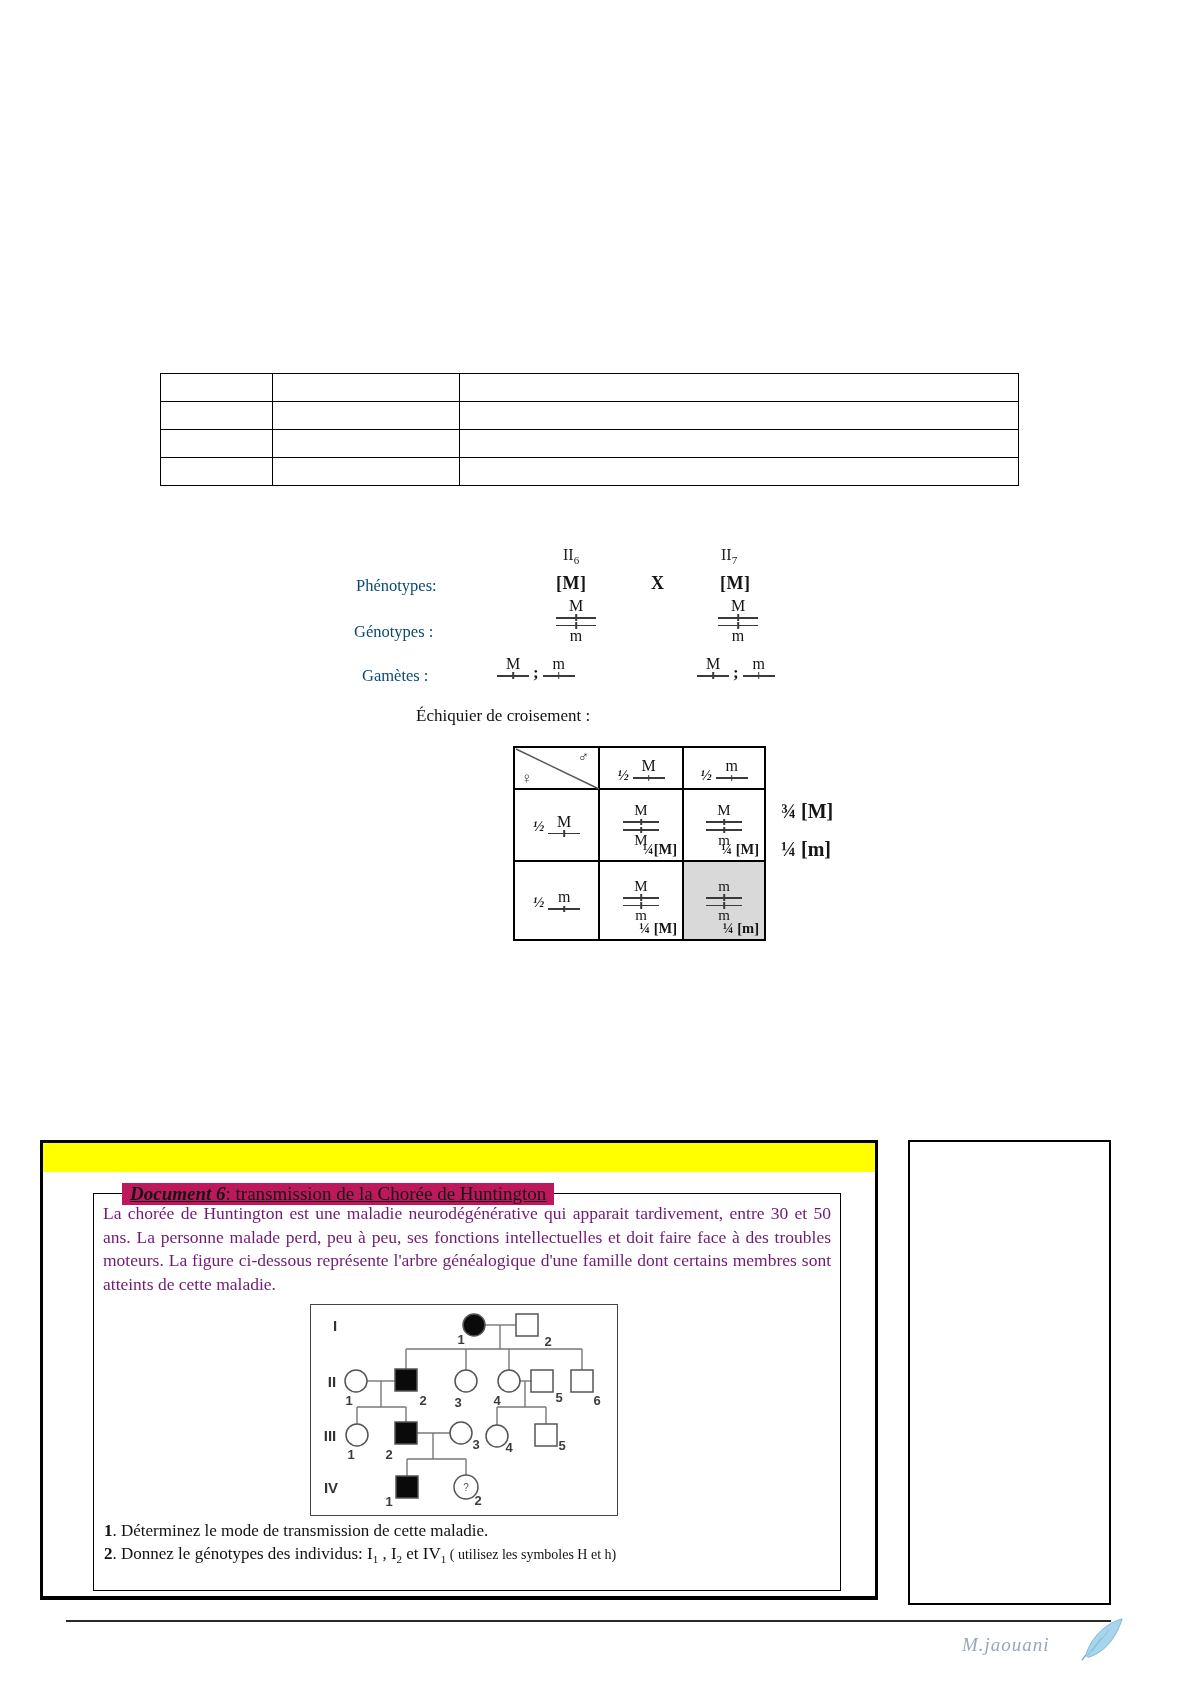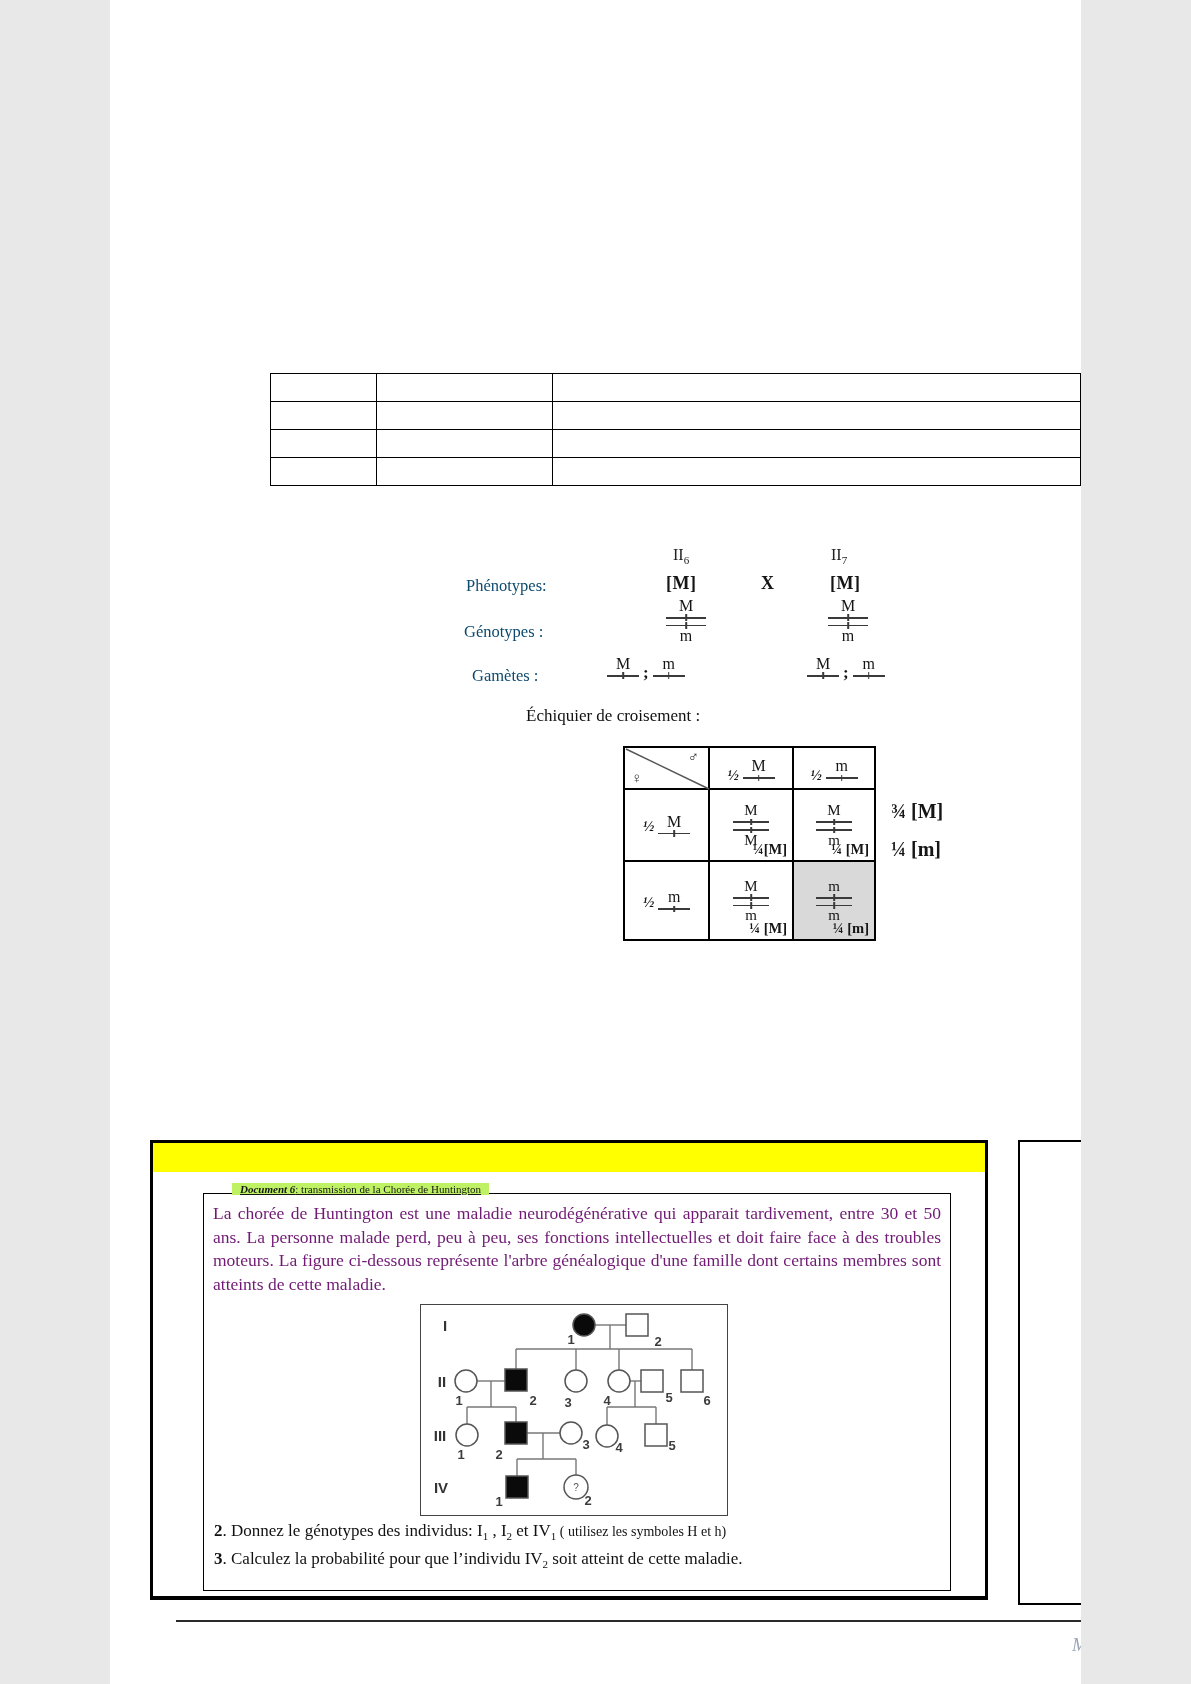--- a/index.html
+++ b/index.html
@@ -1,17 +1,17 @@
 <!DOCTYPE html>
 <html><head>
 <meta charset="utf-8">
 <style>
   html,body{margin:0;padding:0;background:#e8e8e8;}
   .page{
-    position:relative;width:971px;height:1684px;margin:0 auto;background:#ffffff;
+    position:relative;width:1191px;height:1684px;margin:0 auto;background:#ffffff;
     font-family:"Liberation Serif","DejaVu Serif",serif;color:#151515;overflow:hidden;
   }
   
   .answer-table{position:absolute;left:160px;top:373px;border-collapse:collapse;}
   .answer-table td{border:1.6px solid #000;height:27px;padding:0;}
   .answer-table .c1{width:111px}.answer-table .c2{width:186px}.answer-table .c3{width:558px}
 
   
   .lbl{position:absolute;font-size:16.5px;color:#0c4a6e;}
   .pid{position:absolute;font-size:16px;color:#222;}
@@ -45,21 +45,21 @@
   .diag-f{position:absolute;left:6px;bottom:1px;font-size:15px;color:#333;}
   .diag-m{position:absolute;right:9px;top:1px;font-size:15px;color:#333;}
   .total{position:absolute;font-size:20px;font-weight:bold;}
 
   
   .left-box{position:absolute;left:40px;top:1140px;width:838px;height:460px;
     border:3px solid #000;border-bottom-width:4px;box-sizing:border-box;background:#fff;}
   .yellow-bar{width:100%;height:29px;background:#ffff00;}
   .doc-fieldset{position:absolute;left:50px;top:50px;width:748px;height:398px;
     border:1.8px solid #000;box-sizing:border-box;}
-  .legend{position:absolute;top:-11px;left:28px;background:#bef264;padding:0 8px;font-size:11px;white-space:nowrap;}
+  .legend{position:absolute;top:-11px;left:28px;background:#be185d;padding:0 8px;font-size:19px;white-space:nowrap;}
   .legend .t1{font-weight:bold;font-style:italic;text-decoration:underline;}
   .legend .t2{text-decoration:underline;}
   .doc-par{position:absolute;left:9px;top:8px;width:728px;font-size:17.5px;line-height:23.5px;
     text-align:justify;margin:0;color:#701a75;}
   .pedigree-box{position:absolute;left:216px;top:110px;width:308px;height:212px;
     border:1.6px solid #444;box-sizing:border-box;background:#fff;}
   .questions{position:absolute;left:10px;top:326px;width:732px;font-size:17px;line-height:22px;color:#111;}
   .q{margin:0 0 1px 0;}
   .q b{font-weight:bold;}
   .q sub{font-size:11px;}
@@ -306,22 +306,22 @@
             <text class="ped-num" x="198" y="147">4</text>
             <text class="ped-num" x="251" y="145">5</text>
             <text class="ped-num" x="78" y="201">1</text>
             <text class="ped-num" x="167" y="200">2</text>
             <text class="ped-q" x="155" y="186">?</text>
           </g>
         </svg>
       </div>
 
       <div class="questions">
+        <p class="q"><b>1</b><span>. Déterminez le mode de transmission de cette maladie.</span></p>
         <p class="q"><b>2</b><span>. Donnez le génotypes des individus: I</span><sub>1</sub><span> , I</span><sub>2</sub><span> et IV</span><sub>1</sub><span class="note"> ( utilisez les symboles H et h)</span></p>
-        <p class="q"><b>3</b><span>. Calculez la probabilité pour que l’individu IV</span><sub>2</sub><span> soit atteint de cette maladie.</span></p>
       </div>
     </div>
   </div>
 
   <div class="right-box"></div>
 
   <div class="bottom-rule"></div>
   <span class="signature">M.jaouani</span>
   <svg class="feather" viewBox="0 0 48 46">
     <path d="M44 2 C28 6 12 20 6 40 C7 41.5 9 42.5 10.5 41.5 C27 36 38.5 20 44 2 Z" fill="#a9d5ec" stroke="#79b7dc" stroke-width="1"></path>

